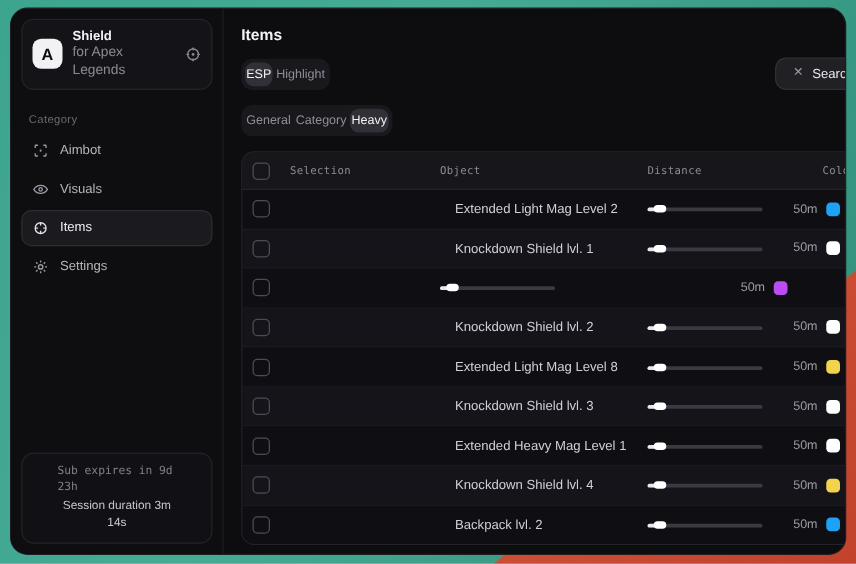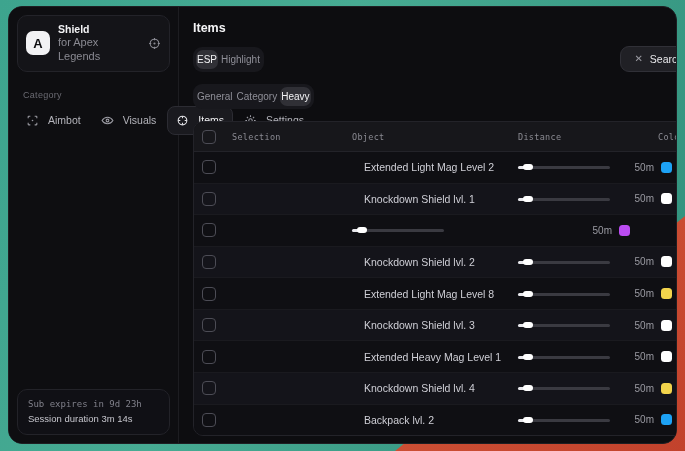--- a/index.html
+++ b/index.html
@@ -22,31 +22,31 @@
     border-radius:10px; display:flex; align-items:center; gap:8px; }
   .app-logo { width:24px; height:24px; background:#f2f2f4; border-radius:7px;
     color:#0d0d10; font-weight:bold; font-size:13px; display:flex; align-items:center; justify-content:center; }
   .app-meta { flex:1; line-height:1.25; }
   .app-title { color:#f2f2f4; font-size:10.5px; font-weight:bold; }
   .app-sub { color:#8a8a92; font-size:11px; }
   .app-action { color:#8a8a92; display:flex; }
 
   .cat-label { color:#6a6a72; font-size:9px; margin:10px 0 2px 14px; letter-spacing:.3px; }
 
-  .nav { display:flex; flex-direction:row; padding:4px 8px; gap:2px; }
+  .nav { display:flex; flex-direction:column; padding:4px 8px; gap:2px; }
   .nav-item { display:flex; align-items:center; gap:9px; padding:7px 8px;
     border:1px solid transparent; border-radius:8px; color:#b4b4bb; font-size:10.5px; cursor:pointer; }
   .nav-item .nico { display:flex; color:#9a9aa2; }
   .nav-item.active { background:#1a1a1f; border-color:#2c2c33; color:#efeff2; }
   .nav-item.active .nico { color:#e4e4e8; }
 
-  .sidebar-footer { margin-top:auto; margin:auto 8px 8px 8px; padding:8px 10px;
+  .sidebar-footer { margin-top:auto; margin:auto 8px 8px 8px; padding:8px 28px;
     background:#101015; border:1px solid #232329; border-radius:10px; line-height:1.5; }
   .sf-line1 { font-family:"DejaVu Sans Mono", monospace; font-size:9px; color:#80808a; }
-  .sf-line2 { font-size:9.5px; color:#c6c6cd; }
+  .sf-line2 { font-size:9.5px; color:#c6c6cd;text-align:center; }
 
   
   .main { flex:1; display:flex; flex-direction:column; padding:14px 8px 7px 14px; }
   .main-title { color:#f4f4f6; font-size:12.5px; font-weight:bold; }
 
   .row-toolbar { display:flex; align-items:center; justify-content:space-between; margin-top:11px; }
   .seg { display:inline-flex; background:#18181d; border-radius:9px; padding:3px; gap:2px; }
   .seg-chip { padding:4px 1px; border-radius:7px; font-size:10px; color:#8f8f98; cursor:pointer; }
   .seg-chip.active { background:#303036; color:#f2f2f4; }
 

